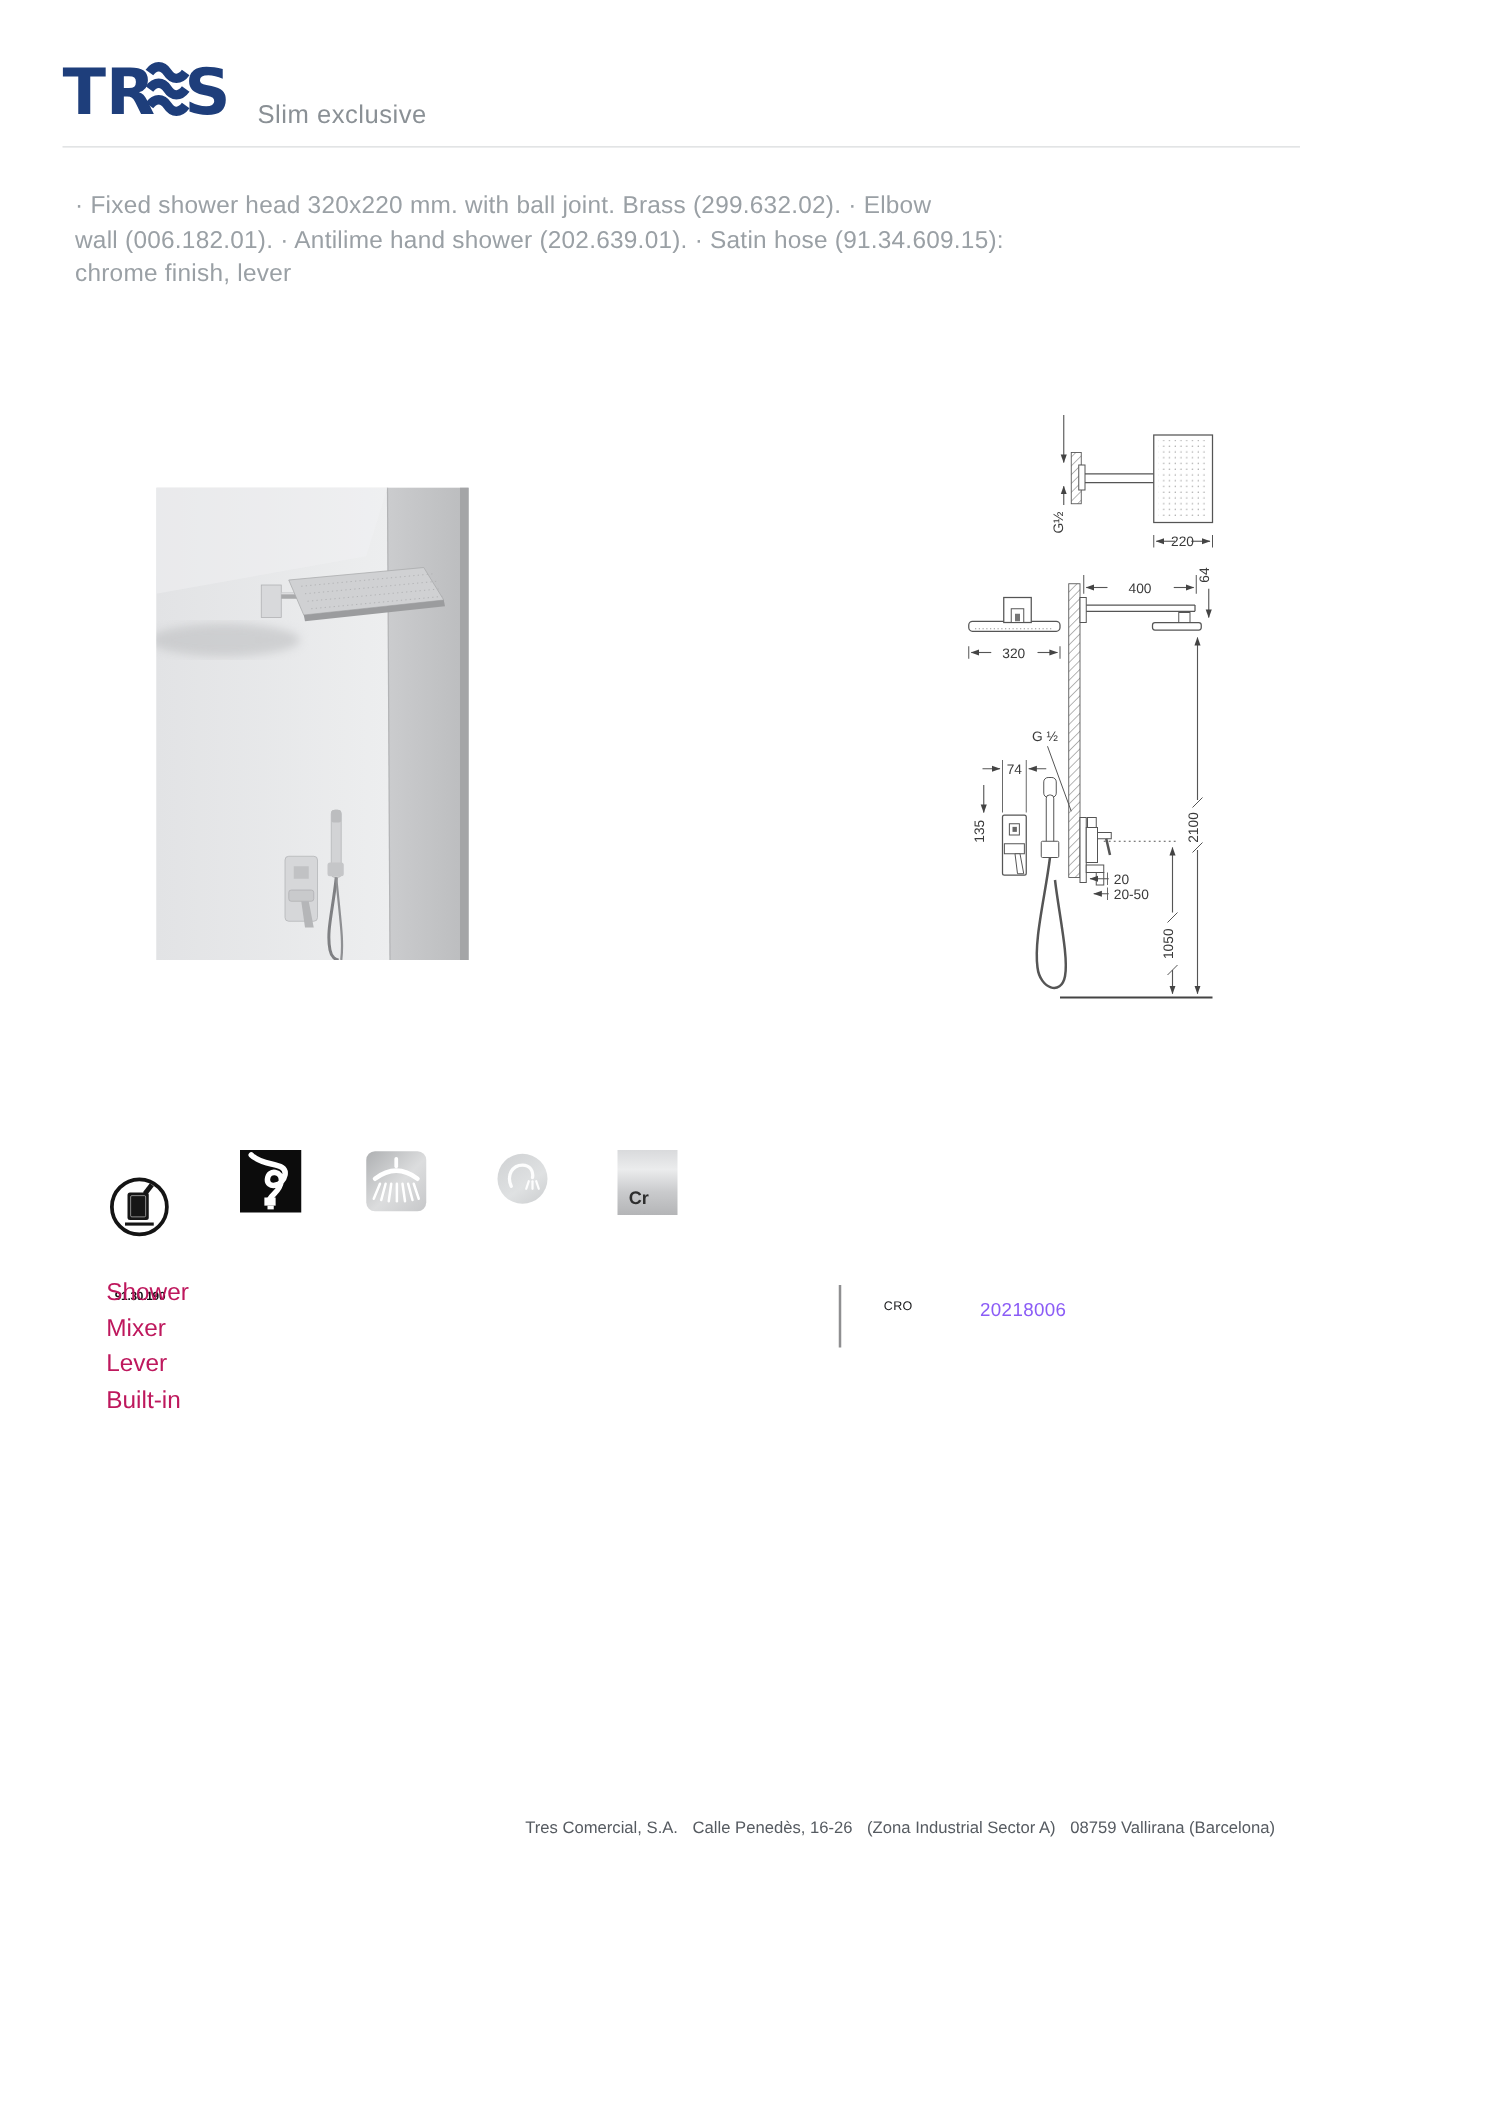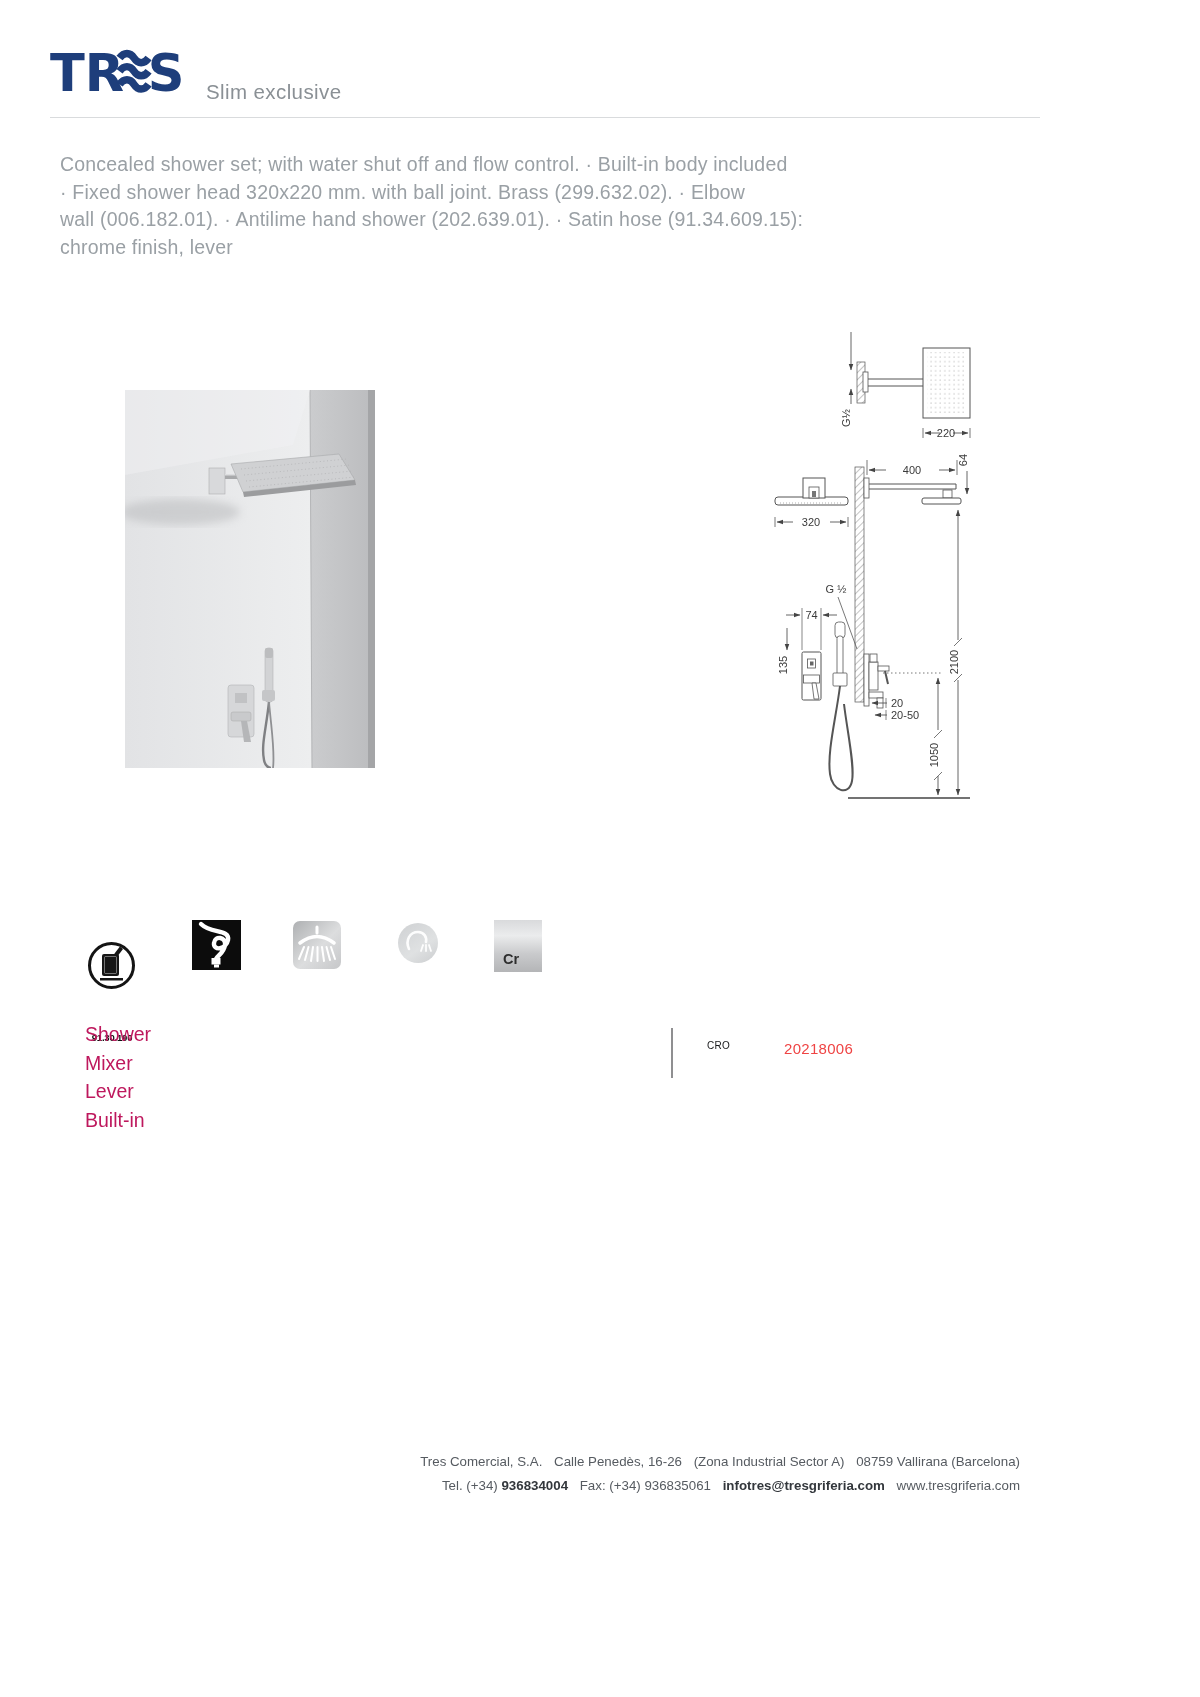--- a/index.html
+++ b/index.html
@@ -26,21 +26,21 @@
         background:linear-gradient(135deg,#aeb0b2 0%,#dcddde 55%,#c6c7c9 100%);}
   .badge-hand{left:398px;top:923px;width:40px;height:40px;border-radius:50%;
         background:linear-gradient(145deg,#cfd1d3,#dfe1e2 60%,#cbcdcf);}
   .badge-cr{left:494px;top:920px;width:48px;height:52px;
         background:linear-gradient(180deg,#d9dadc 0%,#ebeced 30%,#c9cacc 65%,#b4b5b7 100%);}
   .badge-cr span{position:absolute;left:9px;bottom:5px;font-size:14.5px;font-weight:600;color:#2e2e2e;}
   
   .features{left:85px;top:1020px;font-size:19.5px;line-height:28.5px;color:#be185d;}
   .vbar{left:671px;top:1028px;width:1.5px;height:50px;background:#8f8f91;}
   .cro{left:707px;top:1040px;font-size:10px;color:#17181a;letter-spacing:.3px;}
-  .ref{left:784px;top:1040px;font-size:15px;color:#ef4444;letter-spacing:.3px;}
+  .ref{left:784px;top:1040px;font-size:15px;color:#8b5cf6;letter-spacing:.3px;}
   
   .footer{right:180px;top:1450px;text-align:right;font-size:13.3px;
           line-height:24px;color:#565b61;}
   .footer .seg{margin-left:8px;}
   .footer b{color:#33373c;}
 </style>
 </head>
 <body>
 
 <svg class="abs" style="left:50px;top:44px;" width="132" height="58" viewBox="0 0 150 64">
@@ -51,21 +51,20 @@
   <g stroke="#1e3e7b" stroke-width="8.5" fill="none">
     <path d="M79,15 c5,-7 12,-7 16.5,0 c4.5,7 11.5,7 16.5,0"></path>
     <path d="M79,30 c5,-7 12,-7 16.5,0 c4.5,7 11.5,7 16.5,0"></path>
     <path d="M79,45 c5,-7 12,-7 16.5,0 c4.5,7 11.5,7 16.5,0"></path>
   </g>
 </svg>
 <div class="abs series">Slim exclusive</div>
 <div class="abs rule"></div>
 
 <div class="abs desc">
-  <div>Concealed shower set; with water shut off and flow control. · Built-in body included</div>
   <div>· Fixed shower head 320x220 mm. with ball joint. Brass (299.632.02). · Elbow</div>
   <div>wall (006.182.01). · Antilime hand shower (202.639.01). · Satin hose (91.34.609.15):</div>
   <div>chrome finish, lever</div>
 </div>
 
 <svg class="abs photo" viewBox="0 0 250 378">
   <defs>
     <linearGradient id="wallL" x1="0" y1="0" x2="1" y2="0">
       <stop offset="0" stop-color="#e2e3e5"></stop>
         <stop offset="1" stop-color="#edeeef"></stop>
@@ -294,20 +293,13 @@
 <div class="abs cro">CRO</div>
 <div class="abs ref">20218006</div>
 
 <div class="abs footer">
   <div>
     <span class="seg">Tres Comercial, S.A.</span>
     <span class="seg">Calle Penedès, 16-26</span>
     <span class="seg">(Zona Industrial Sector A)</span>
     <span class="seg">08759 Vallirana (Barcelona)</span>
   </div>
-  <div>
-    <span class="seg">Tel. (+34)</span>
-    <b>936834004</b>
-    <span class="seg">Fax: (+34) 936835061</span>
-    <b class="seg">infotres@tresgriferia.com</b>
-    <span class="seg">www.tresgriferia.com</span>
-  </div>
 </div>
 
 </body></html>

